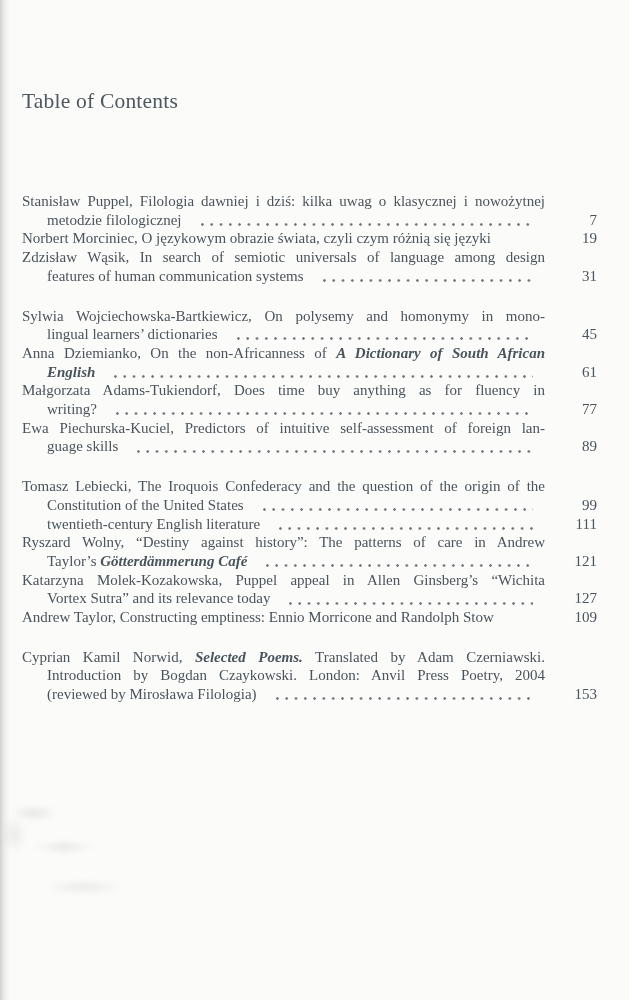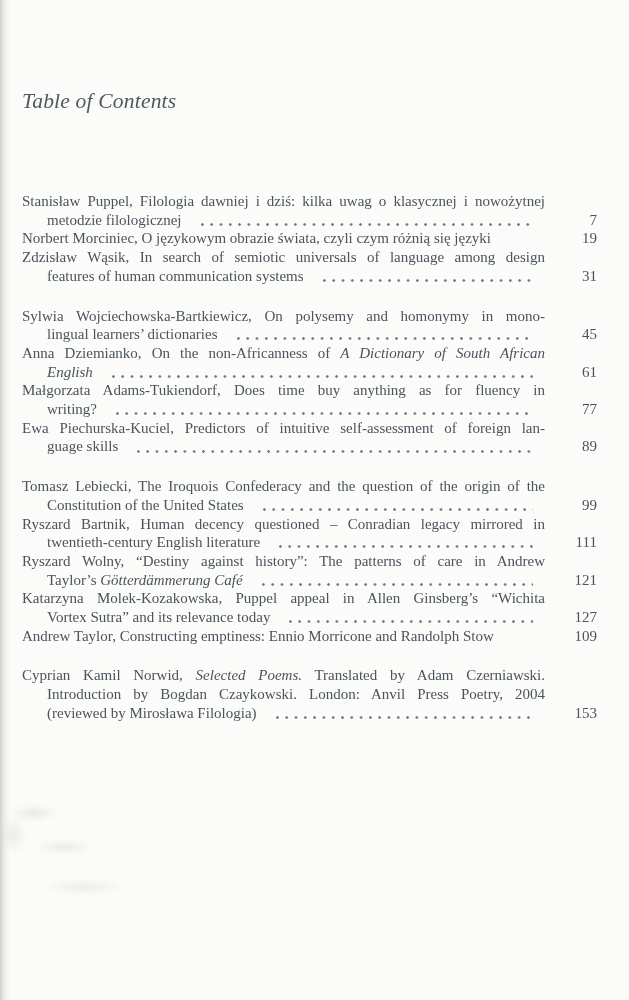--- a/index.html
+++ b/index.html
@@ -33,21 +33,20 @@
     filter:blur(2px);
     pointer-events:none;
   }
   h1.title{
     font-size:21.5px;
     font-weight:normal;
     color:#4e585f;
     margin:0;
     line-height:30px;
     letter-spacing:0.2px;
-    font-style:italic;
   }
   .toc{
     margin-top:76px;
     font-size:15px;
     line-height:18.7px;
   }
   .toc-group{margin:0;}
   .toc-group + .toc-group{margin-top:21px;}
   .entry{margin:0;}
   .line{
@@ -76,21 +75,21 @@
     background-repeat:repeat-x;
     min-width:6px;
   }
   .leader.nodots{background:none;}
   .pg{
     flex:0 0 52px;
     width:52px;
     text-align:right;
     white-space:nowrap;
   }
-  i{font-style:italic;}
+  i{font-style:italic;font-weight:bold;}
 </style>
 </head>
 <body>
 
 <div class="page" style="--ink: #4a545c;">
   <h1 class="title">Table of Contents</h1>
   <div class="toc">
       <div class="toc-group">
         <div class="entry">
           <div class="line"><span>Stanisław Puppel, Filologia dawniej i dziś: kilka uwag o klasycznej i nowożytnej</span></div>
@@ -153,21 +152,20 @@
       <div class="toc-group">
         <div class="entry">
           <div class="line"><span>Tomasz Lebiecki, The Iroquois Confederacy and the question of the origin of the</span></div>
           <div class="lastline">
             <span class="txt cont"><span>Constitution of the United States</span></span>
             <span class="leader"></span>
             <span class="pg">99</span>
           </div>
         </div>
         <div class="entry">
-          <div class="line"><span>Ryszard Bartnik, Human decency questioned – Conradian legacy mirrored in</span></div>
           <div class="lastline">
             <span class="txt cont"><span>twentieth-century English literature</span></span>
             <span class="leader"></span>
             <span class="pg">111</span>
           </div>
         </div>
         <div class="entry">
           <div class="line"><span>Ryszard Wolny, “Destiny against history”: The patterns of care in Andrew</span></div>
           <div class="lastline">
             <span class="txt cont"><span>Taylor’s </span><i>Götterdämmerung Café</i></span>

